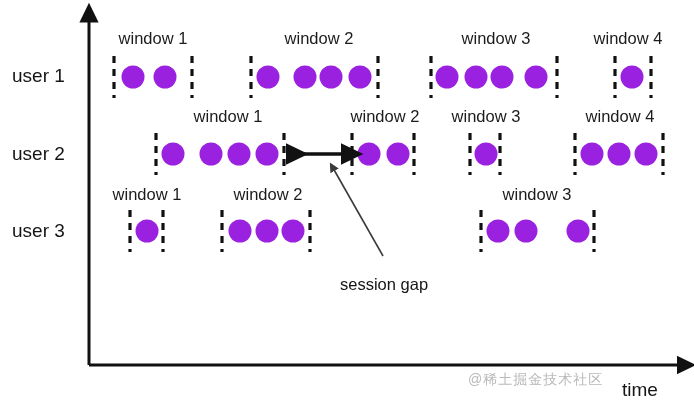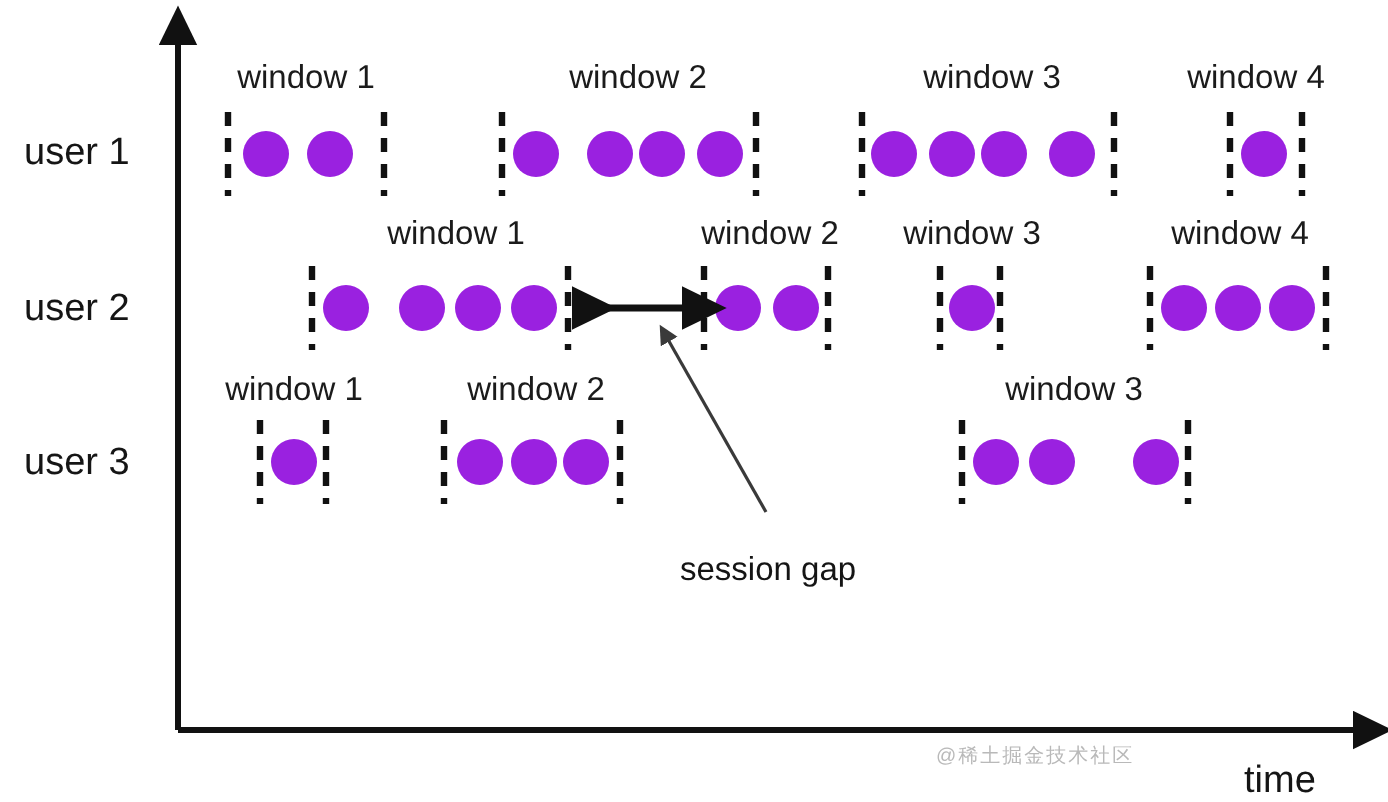--- a/index.html
+++ b/index.html
@@ -64,21 +64,21 @@
     text-anchor: middle;
   }
   .annot-label {
     font-family: "Liberation Sans", sans-serif;
     font-size: 16.5px;
     fill: #151515;
   }
   .watermark {
     position: absolute;
     font-family: "Liberation Sans", sans-serif;
-    font-size: 10px;
+    font-size: 14px;
     color: #b9b9b9;
     left: 468px;
     top: 371px;
     letter-spacing: 1px;
     white-space: nowrap;
     user-select: none;
   }
 </style>
 </head>
 <body>

